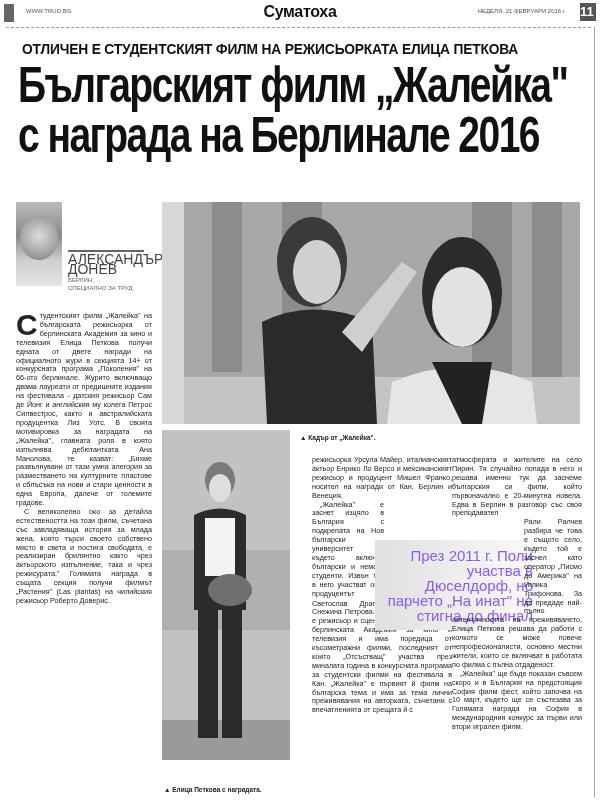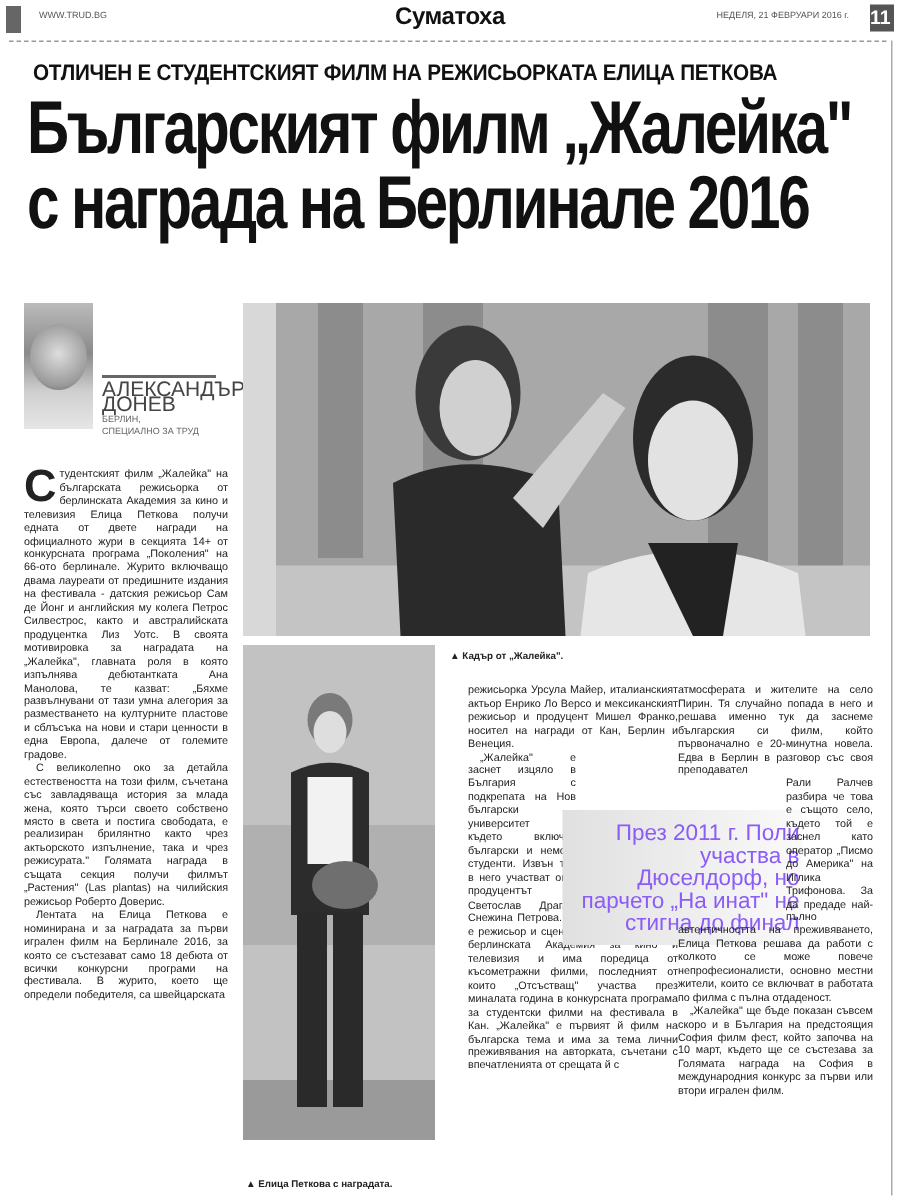--- a/index.html
+++ b/index.html
@@ -56,21 +56,20 @@
   <div>ДОНЕВ</div>
 </div>
 <div class="author-loc">
   <div>БЕРЛИН,</div>
   <div>СПЕЦИАЛНО ЗА ТРУД</div>
 </div>
 
 <div class="col" style="left:16px; top:312px; width:136px;">
   <p style="text-indent:0"><span class="dropcap">С</span><span>тудентският филм „Жалейка" на българската режисьорка от берлинската Академия за кино и телевизия Елица Петкова получи едната от двете награди на официалното жури в секцията 14+ от конкурсната програма „Поколения" на 66-ото берлинале. Журито включващо двама лауреати от предишните издания на фестивала - датския режисьор Сам де Йонг и английския му колега Петрос Силвестрос, както и австралийската продуцентка Лиз Уотс. В своята мотивировка за наградата на „Жалейка", главната роля в която изпълнява дебютантката Ана Манолова, те казват: „Бяхме развълнувани от тази умна алегория за разместването на културните пластове и сблъсъка на нови и стари ценности в една Европа, далече от големите градове.</span></p>
   <p>С великолепно око за детайла естествеността на този филм, съчетана със завладяваща история за млада жена, която търси своето собствено място в света и постига свободата, е реализиран брилянтно както чрез актьорското изпълнение, така и чрез режисурата." Голямата награда в същата секция получи филмът „Растения" (Las plantas) на чилийския режисьор Роберто Доверис.</p>
-  <p>Лентата на Елица Петкова е номинирана и за наградата за първи игрален филм на Берлинале 2016, за която се състезават само 18 дебюта от всички конкурсни програми на фестивала. В журито, което ще определи победителя, са швейцарската</p>
 </div>
 
 <div class="photo1">
   <svg width="418" height="222" viewBox="0 0 418 222">
     <rect width="418" height="222" fill="#a8a8a8"></rect>
     <g fill="#8c8c8c">
       <rect x="50" y="0" width="30" height="170"></rect>
         <rect x="120" y="0" width="40" height="170"></rect>
       <rect x="310" y="0" width="40" height="180"></rect>
         <rect x="370" y="0" width="30" height="190"></rect>

